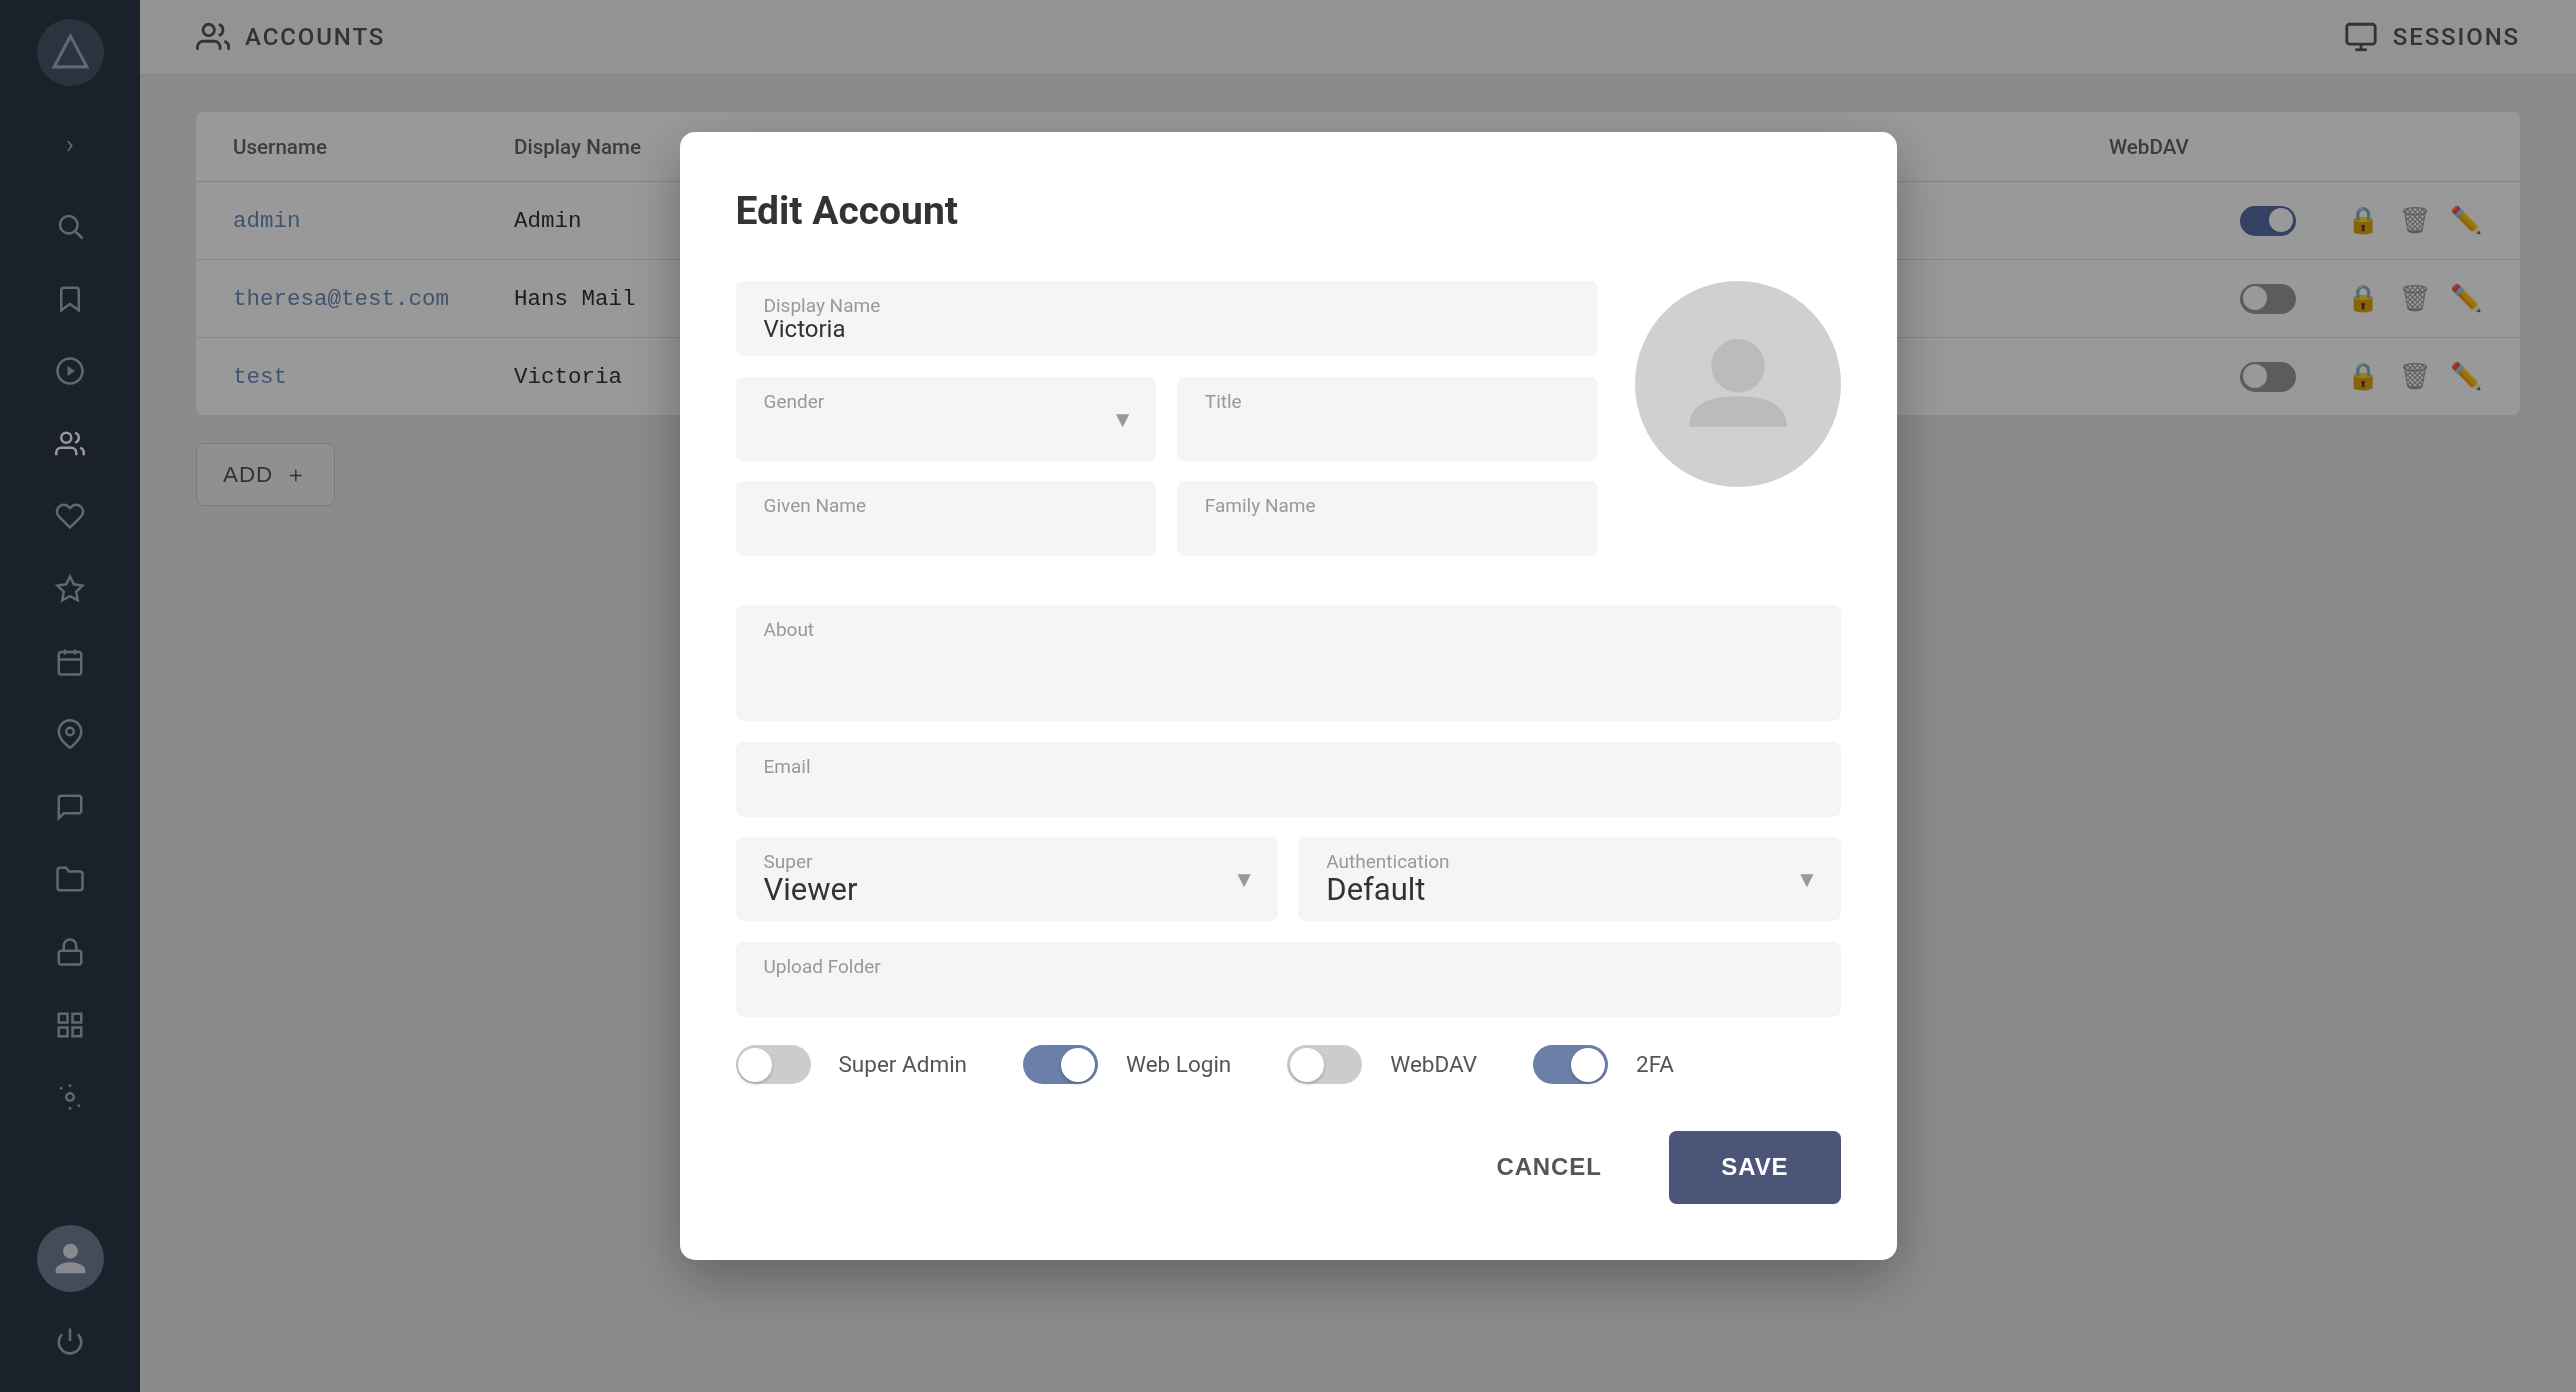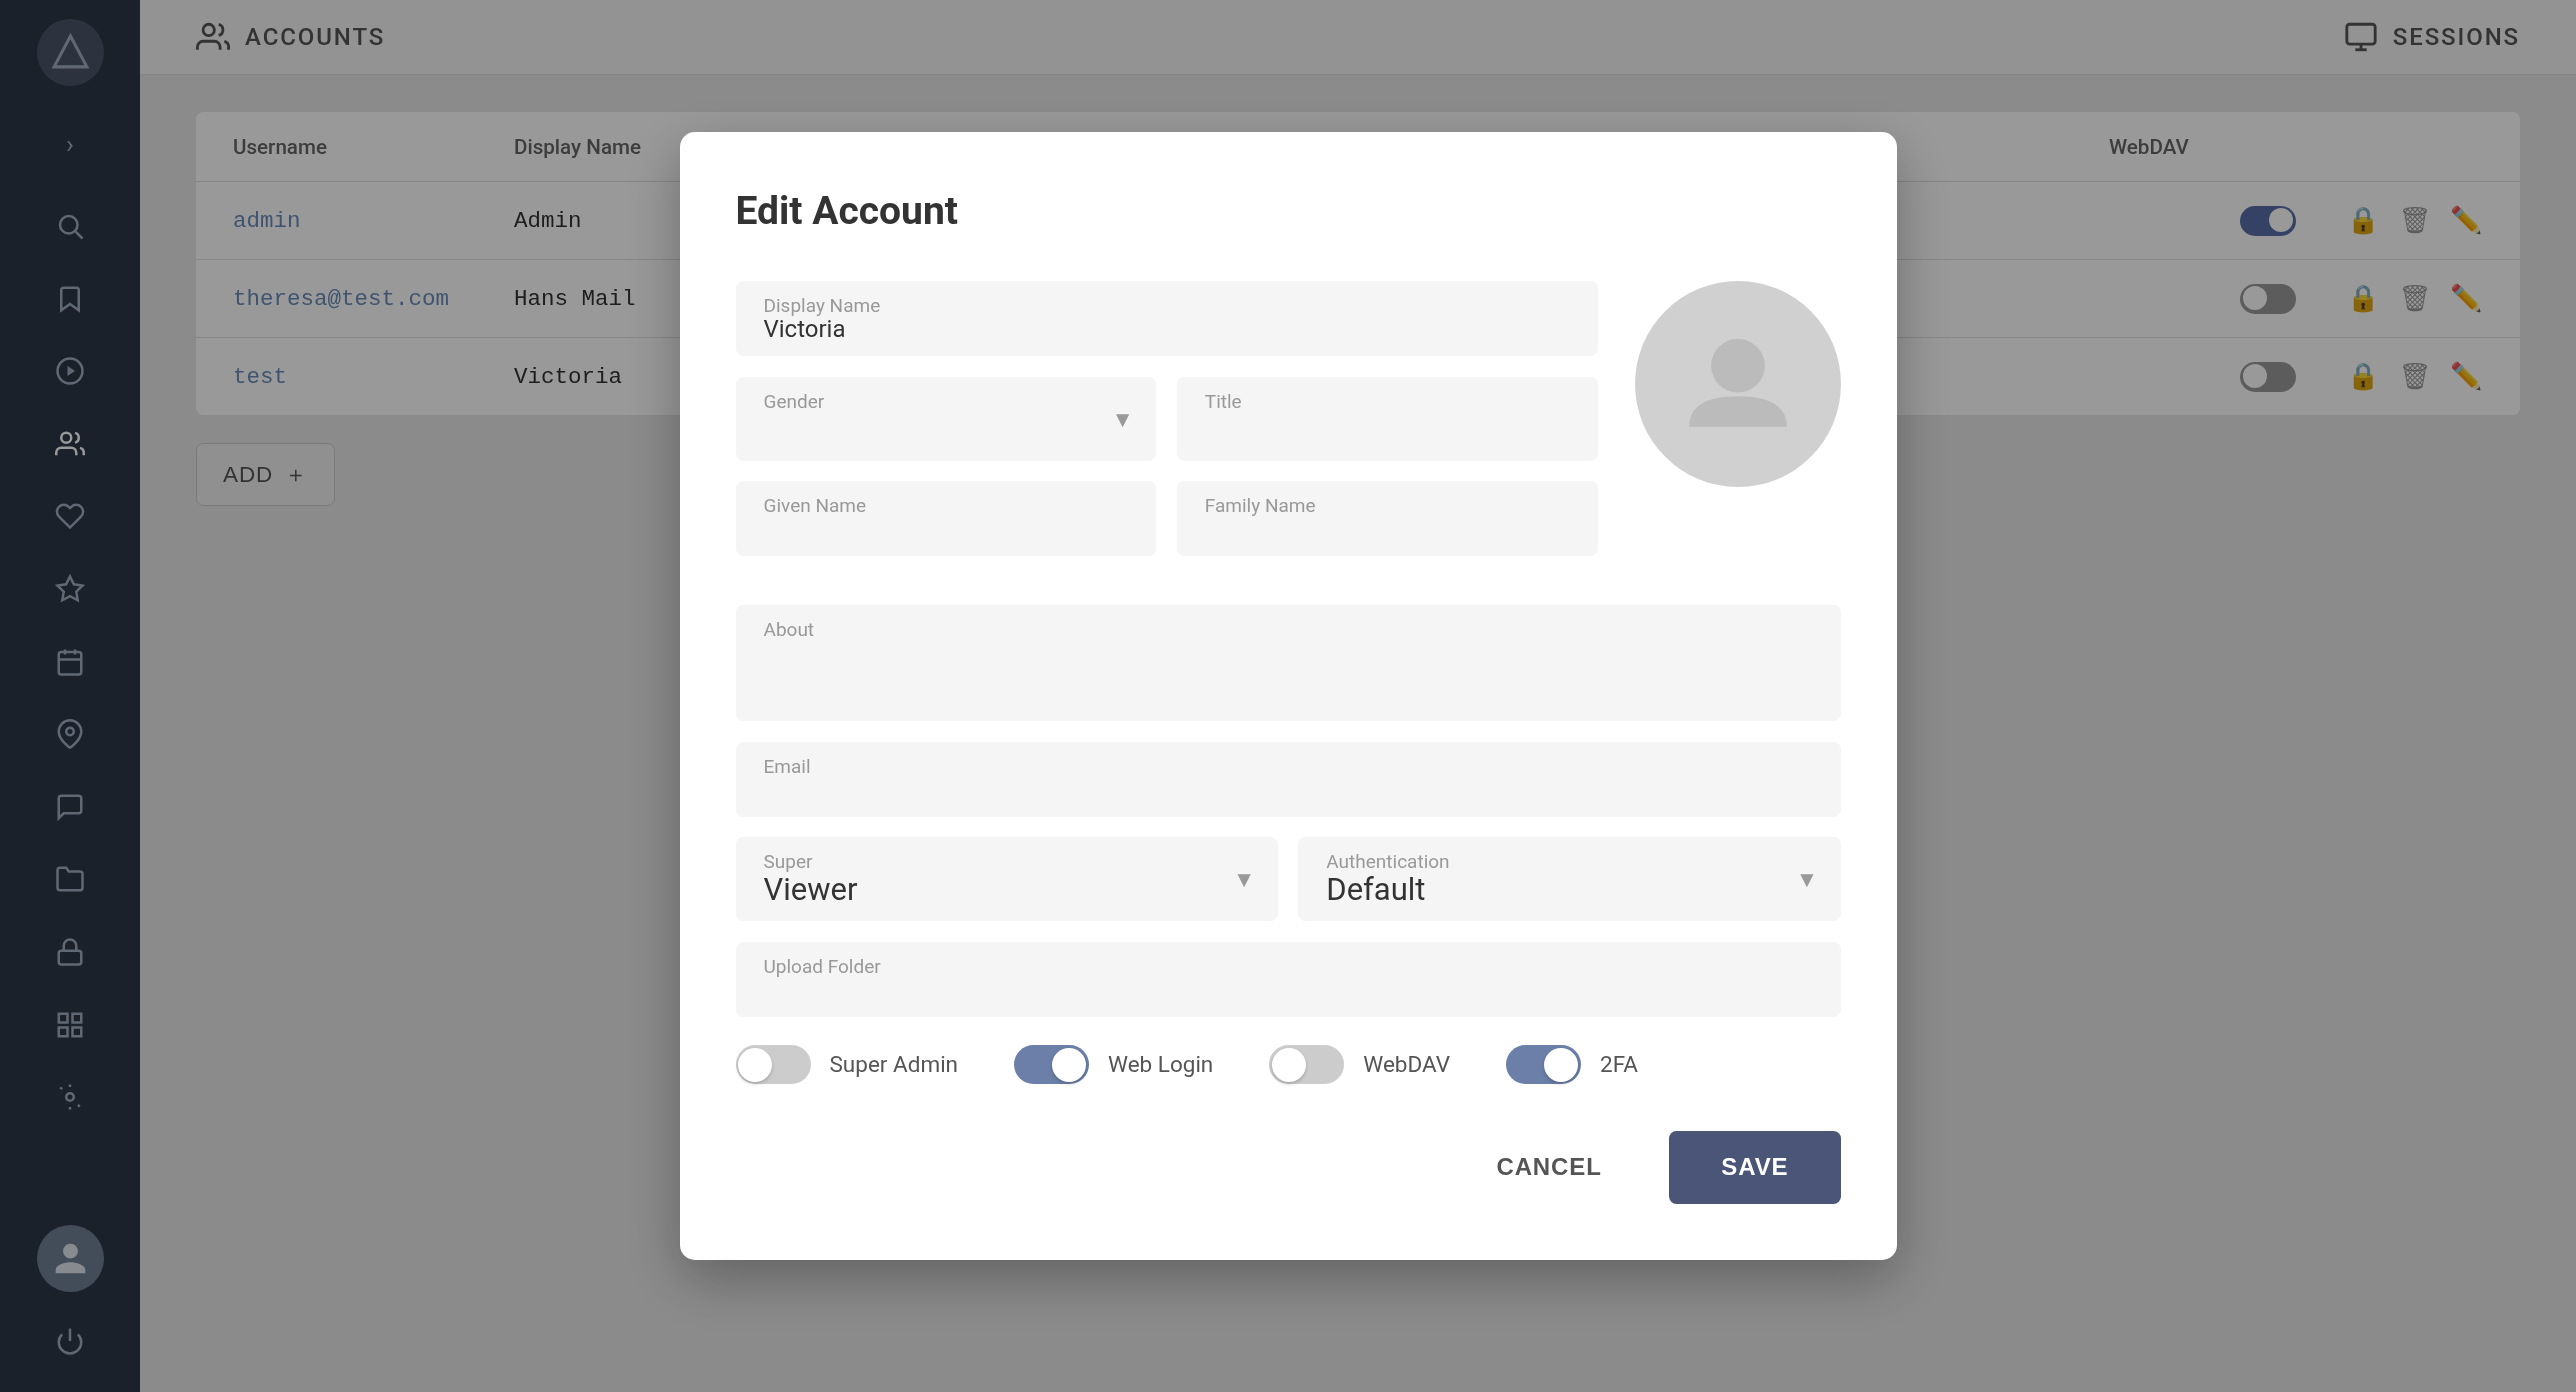--- a/index.html
+++ b/index.html
@@ -323,21 +323,21 @@
     .toggles-row {
       display: flex;
       align-items: center;
       gap: 56px;
       margin-top: 28px;
       flex-wrap: wrap;
     }
     .toggle-item {
       display: flex;
       align-items: center;
-      gap: 19px;
+      gap: 28px;
     }
     .toggle-label {
       font-size: 22.5px;
       color: #555;
     }
     .toggle-pill {
       width: 75px;
       height: 39px;
       border-radius: 19.7px;
       background: #ccc;

